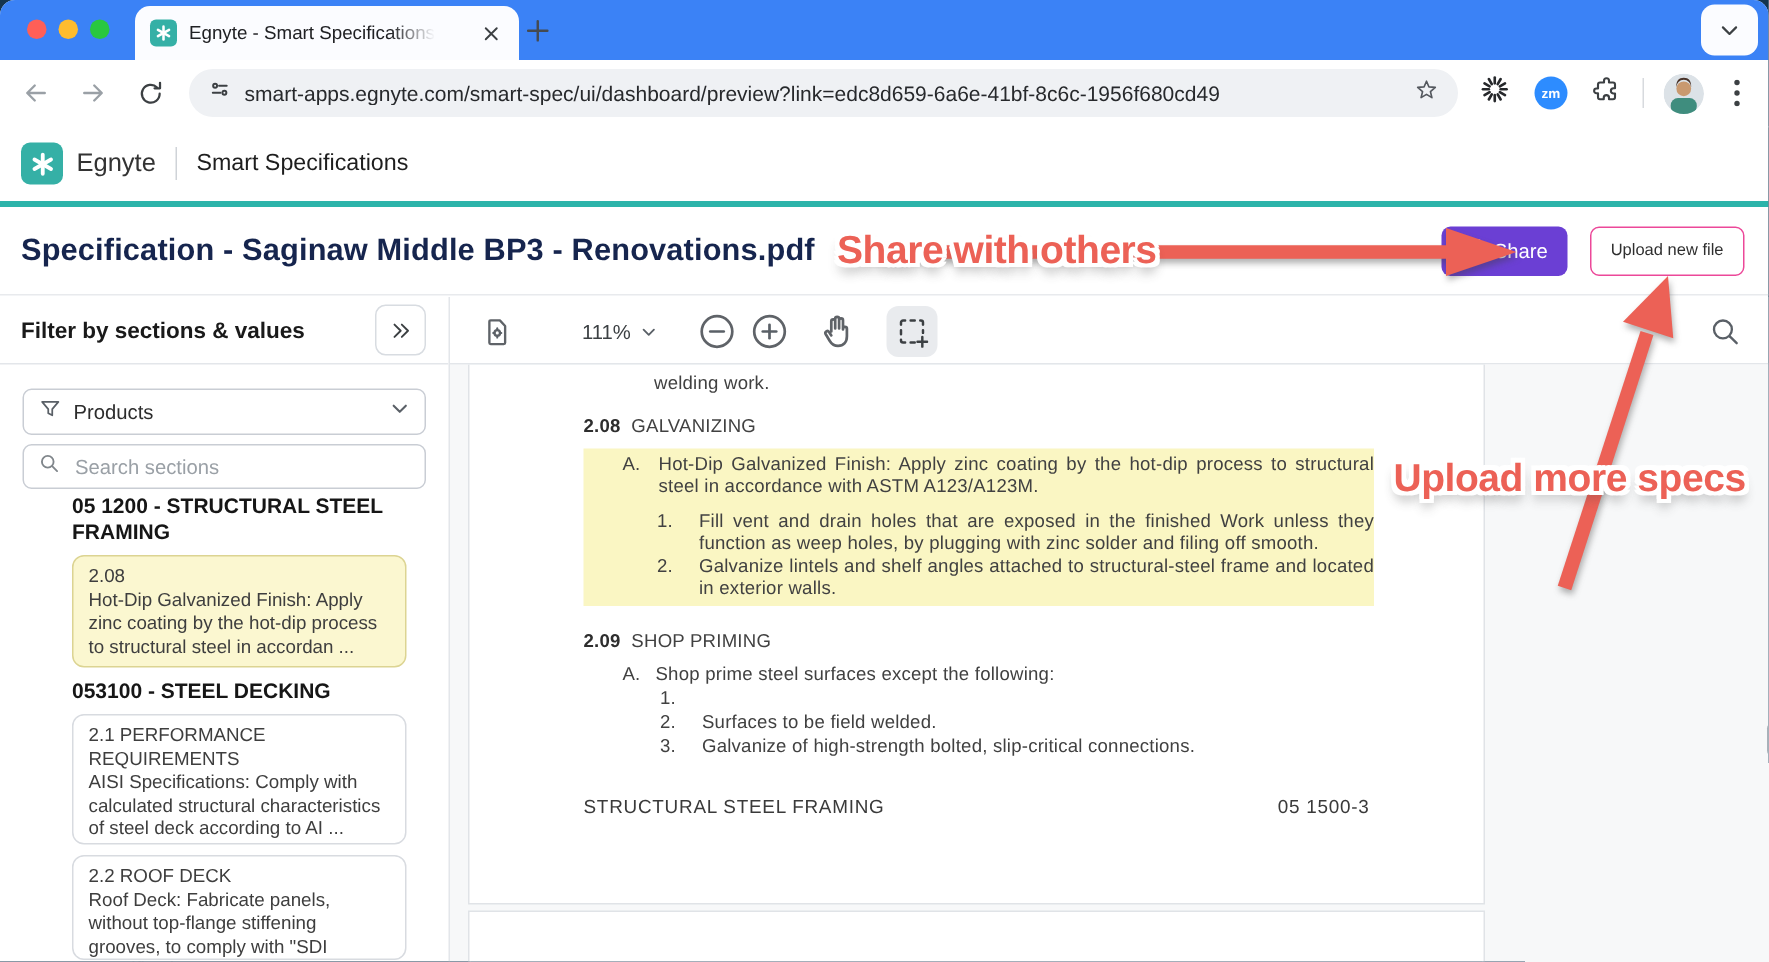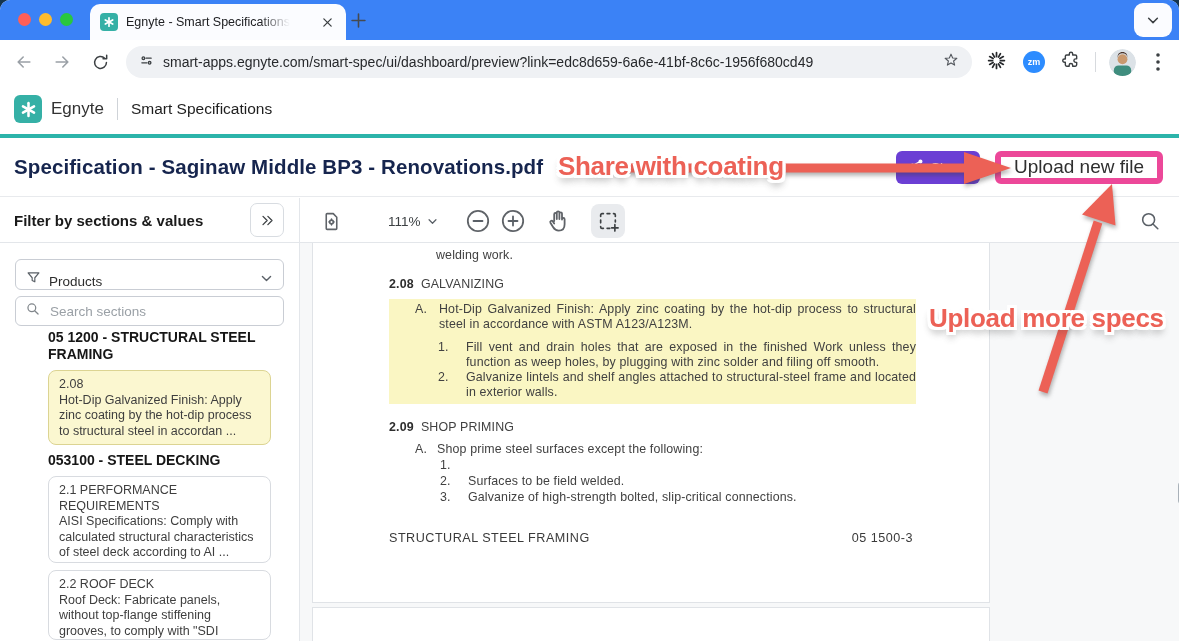--- a/index.html
+++ b/index.html
@@ -30,29 +30,29 @@
   .appheader{position:absolute;left:0;top:84px;width:100%;height:50px;background:#fff;display:flex;align-items:center;}
   .eglogo{margin-left:14px;width:28px;height:28px;border-radius:6px;background:#35b0a6;display:flex;align-items:center;justify-content:center;}
   .brand{margin-left:9px;font-size:17px;color:#333;}
   .hsep{width:1px;height:22px;background:#cfd3d8;margin-left:13px;}
   .product{margin-left:13px;font-size:15.5px;color:#1e1e1e;}
   .tealbar{position:absolute;left:0;top:134px;width:100%;height:4px;background:#2cb4aa;}
   
   .titlerow{position:absolute;left:0;top:138px;width:100%;height:59px;background:#fff;border-bottom:1px solid #e8eaed;display:flex;align-items:center;box-sizing:border-box;}
   .pagetitle{margin-left:14px;font-size:20.5px;font-weight:bold;color:#16254e;letter-spacing:.1px;}
   .btn-share{margin-left:auto;height:33px;padding:0 13px;border-radius:6px;background:#6b3fd4;color:#fff;font-size:13.5px;display:flex;align-items:center;gap:7px;border:none;}
-  .btn-upload{margin-left:15px;margin-right:16px;height:33px;padding:0 13px;border-radius:6px;background:#fff;border:6px solid #ec4899;color:#2f2f2f;font-size:19px;display:flex;align-items:center;}
+  .btn-upload{margin-left:15px;margin-right:16px;height:33px;padding:0 13px;border-radius:6px;background:#fff;border:1px solid #ec4899;color:#2f2f2f;font-size:11px;display:flex;align-items:center;}
   
   .main{position:absolute;left:0;top:198px;width:100%;height:443px;display:flex;}
   .sidebar{width:300px;flex:0 0 auto;border-right:1px solid #e3e6ea;box-sizing:border-box;position:relative;background:#fff;overflow:hidden;}
   .sb-header{height:45px;border-bottom:1px solid #e3e6ea;display:flex;align-items:center;box-sizing:border-box;}
   .sb-title{margin-left:14px;font-size:15px;font-weight:bold;color:#1a1a1a;}
   .sb-collapse{margin-left:auto;margin-right:15px;width:32px;height:32px;border:1px solid #d8dce1;border-radius:7px;display:flex;align-items:center;justify-content:center;background:#fff;}
   .sb-body{padding:16px 15px 0 15px;}
-  .dropdown{height:31px;border:1px solid #c9cdd4;border-radius:6px;display:flex;align-items:flex-end;padding:0 10px;box-sizing:border-box;}
+  .dropdown{height:31px;border:1px solid #c9cdd4;border-radius:6px;display:flex;align-items:center;padding:0 10px;box-sizing:border-box;}
   .dropdown .lbl{margin-left:8px;font-size:13.5px;color:#2d2d2d;}
   .dd-chev{margin-left:auto;}
   .searchbox{margin-top:6px;height:30px;border:1px solid #c9cdd4;border-radius:6px;display:flex;align-items:center;padding:0 10px;box-sizing:border-box;}
   .searchbox input{border:none;outline:none;background:transparent;margin-left:8px;font-size:13.5px;color:#333;width:200px;font-family:"Liberation Sans",sans-serif;}
   .searchbox input::placeholder{color:#9aa0a6;}
   .sb-list{padding-left:33px;padding-right:13px;}
   .sec-h{font-size:14px;font-weight:bold;color:#161616;line-height:17px;margin-top:3px;}
   .card{border:1px solid #d8dbe0;border-radius:8px;background:#fff;padding:6px 10px;margin-top:7px;font-size:12.5px;line-height:15.5px;color:#3e3e3e;box-sizing:border-box;}
   .card.hl{background:#fbf7d0;border-color:#dcd492;}
   .card .ct{white-space:pre-line;}
@@ -420,21 +420,21 @@
             <span>STRUCTURAL STEEL FRAMING</span>
             <span>05 1500-3</span>
           </div>
         </div>
         <div class="page page2"></div>
         <div class="scrollthumb"></div>
       </div>
     </section>
   </div>
 
-  <div class="note note-share">Share with coating</div>
+  <div class="note note-share">Share with others</div>
   <svg class="arrow-svg a1" width="448" height="38" viewBox="0 0 448 38">
     <line x1="8" y1="19" x2="398" y2="19" stroke="#ec6156" stroke-width="9" stroke-linecap="round"></line>
     <polygon points="394,3 441,19 394,35" fill="#ec6156"></polygon>
   </svg>
   <div class="note note-upload">Upload more specs</div>
   <svg class="arrow-svg a2" width="100" height="222" viewBox="0 0 100 222">
     <polygon points="10.5,214.5 19.5,217.5 74.3,47.4 65.7,44.6" fill="#ec6156"></polygon>
     <polygon points="84,8 87.5,49.5 54,38.5" fill="#ec6156"></polygon>
   </svg>
 

